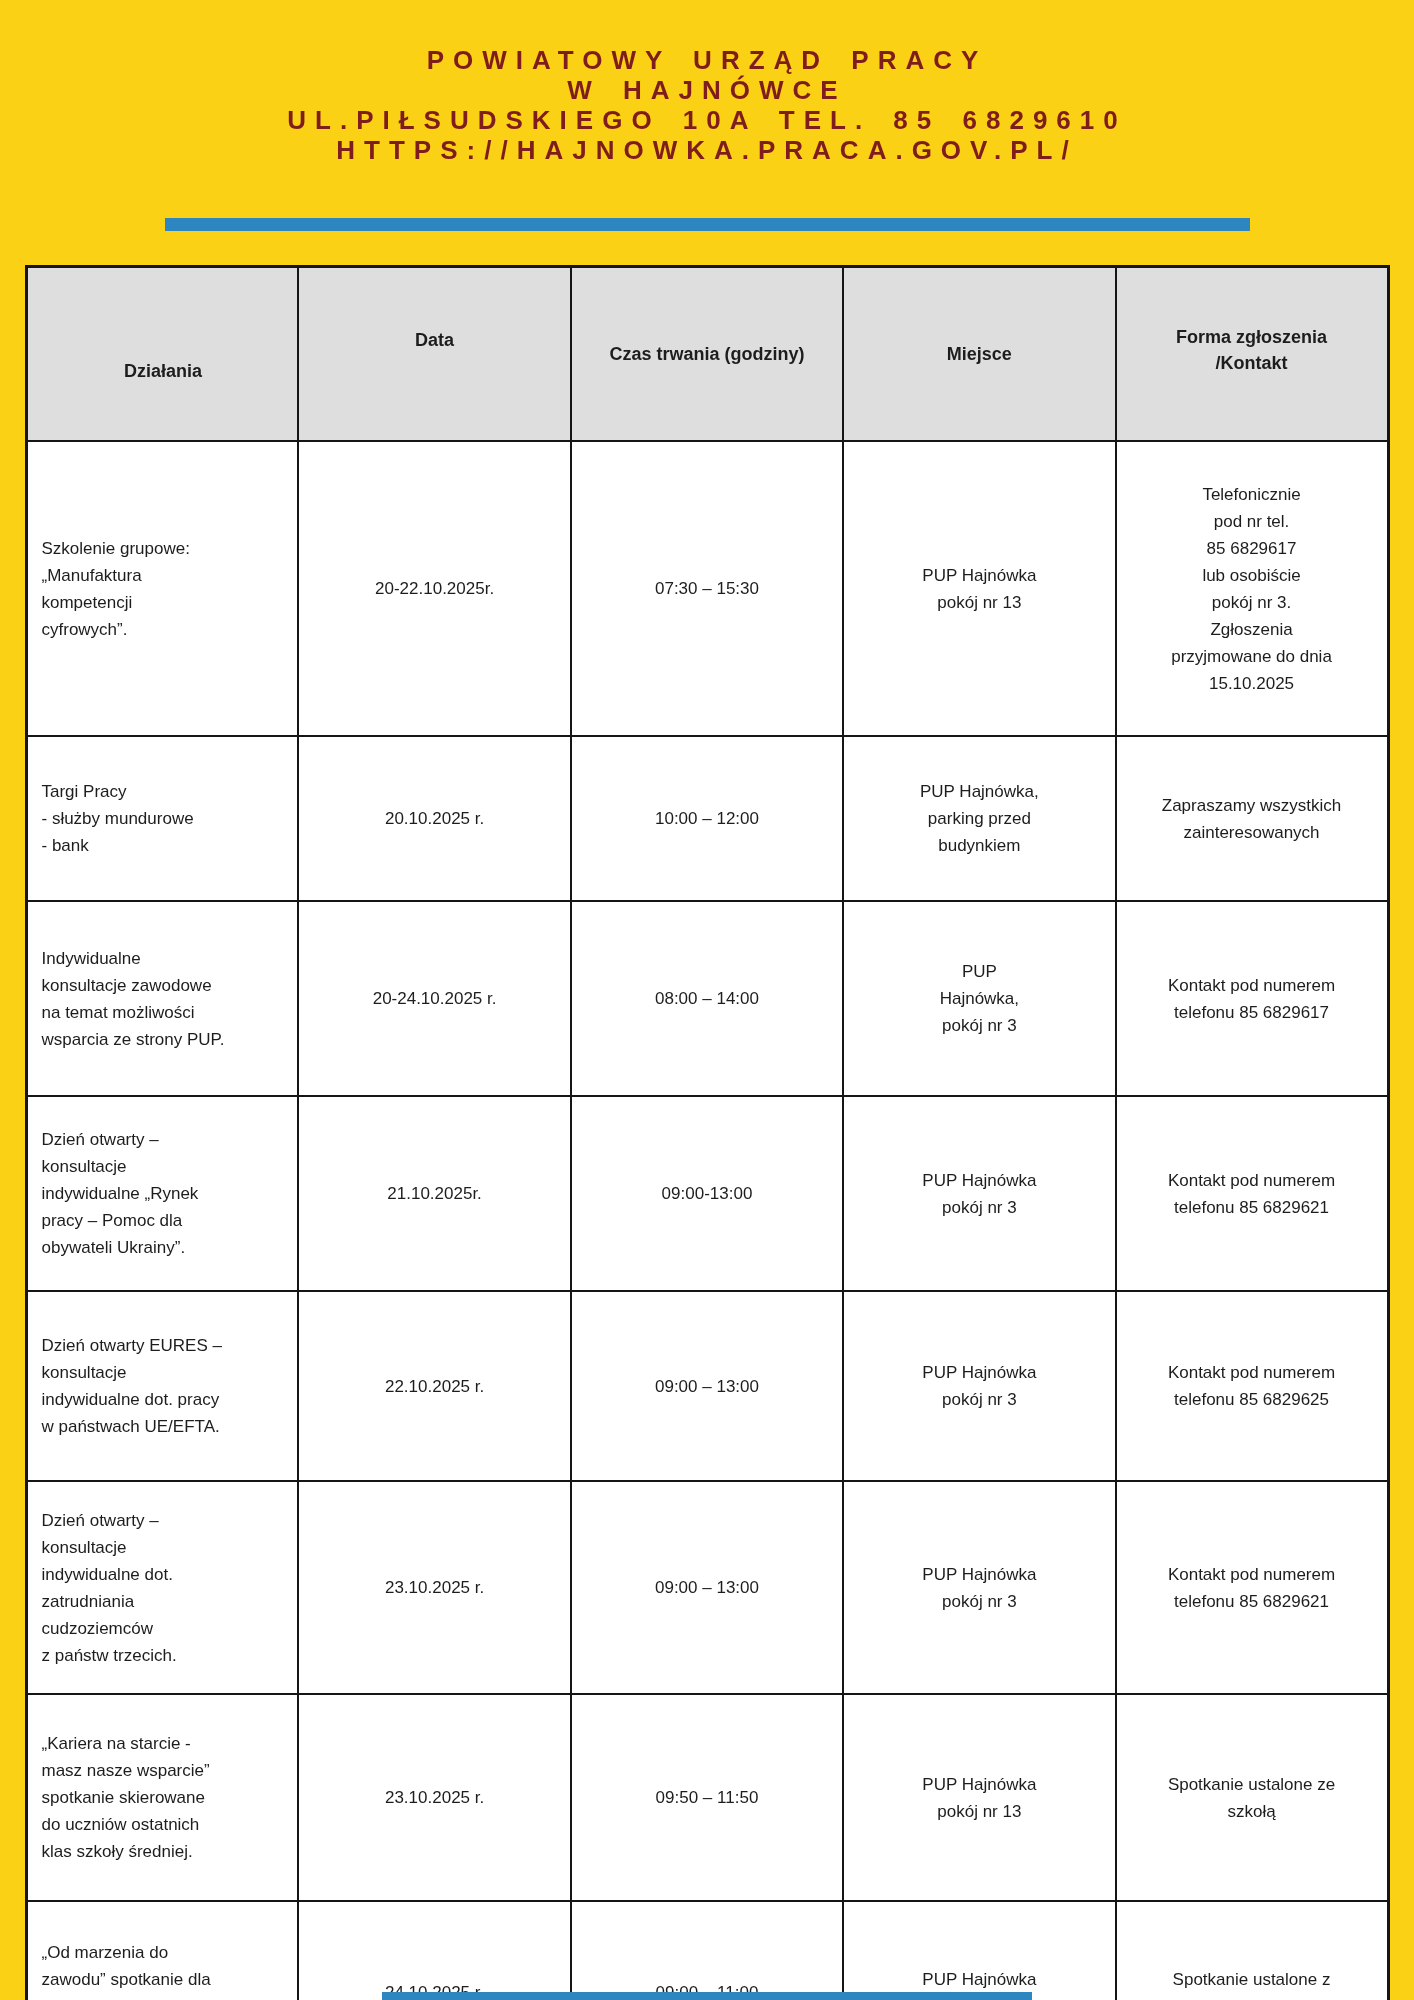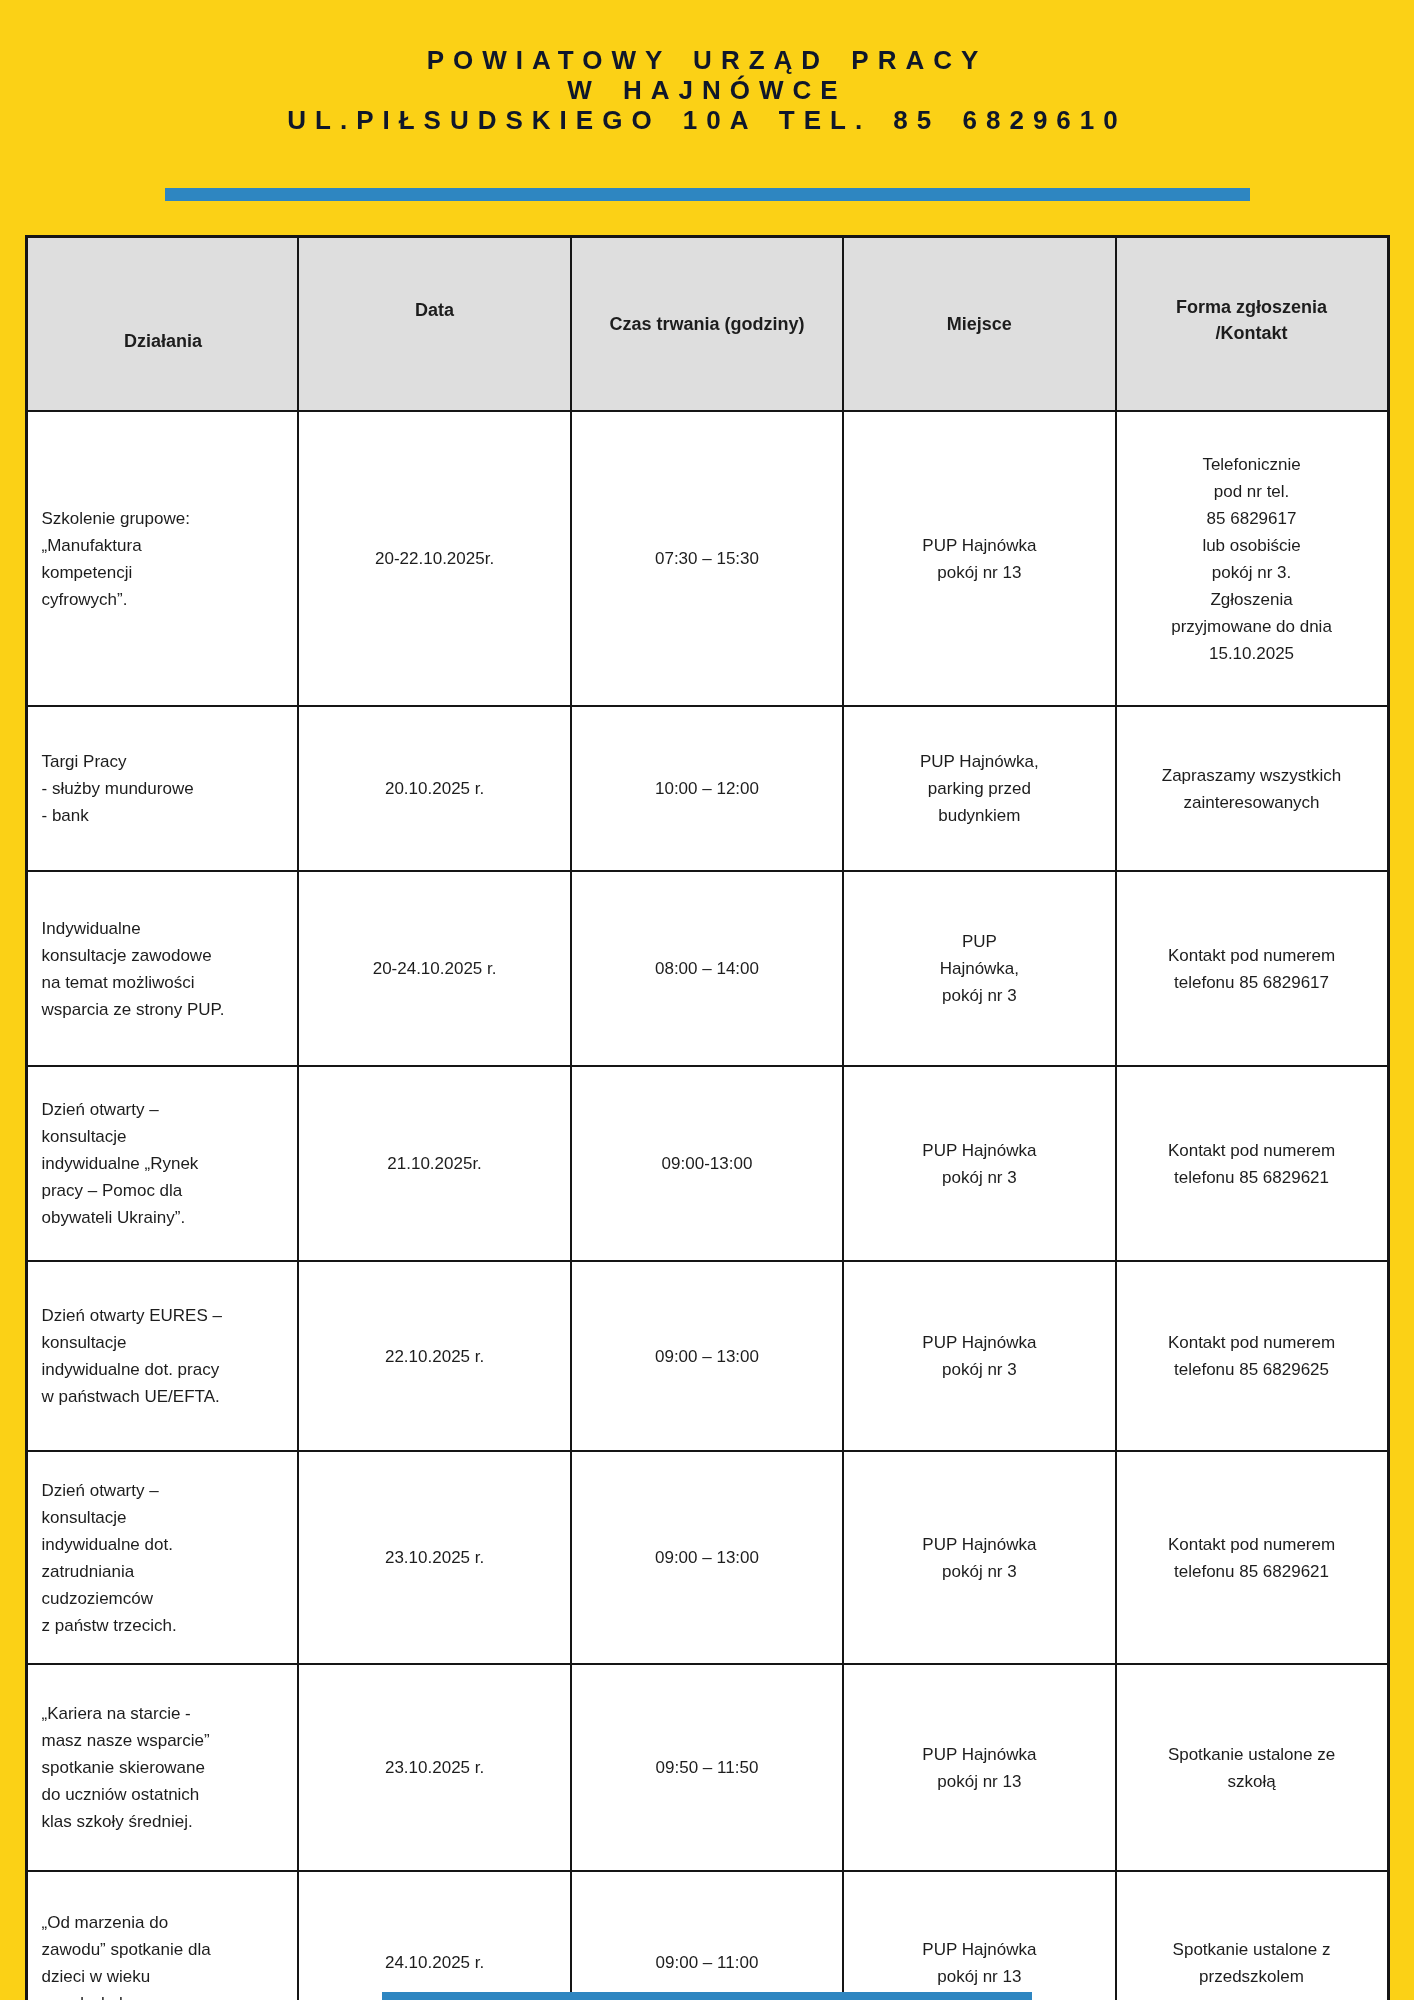--- a/index.html
+++ b/index.html
@@ -11,21 +11,21 @@
     height: 2000px;
     background: #FBD116;
     font-family: "Liberation Sans", sans-serif;
     position: relative;
     overflow: hidden;
   }
   
   .header {
     padding-top: 45px;
     text-align: center;
-    color: #0f172a;
+    color: #7f1d1d;
     font-weight: bold;
   }
   .header-line {
     font-size: 26px;
     line-height: 30px;
     letter-spacing: 9px;
     word-spacing: 6px;
     white-space: nowrap;
   }
   
@@ -103,20 +103,21 @@
     background: #2E86C1;
   }
 </style>
 </head>
 <body>
 
 <div class="header">
   <div class="header-line">POWIATOWY URZĄD PRACY</div>
   <div class="header-line">W HAJNÓWCE</div>
   <div class="header-line">UL.PIŁSUDSKIEGO 10A TEL. 85 6829610</div>
+  <div class="header-line">HTTPS://HAJNOWKA.PRACA.GOV.PL/</div>
 </div>
 
 <div class="divider"></div>
 
 <table class="schedule">
   <thead>
     <tr>
       <th class="col-action">Działania</th>
       <th class="col-date">Data</th>
       <th class="col-time">Czas trwania (godziny)</th>

